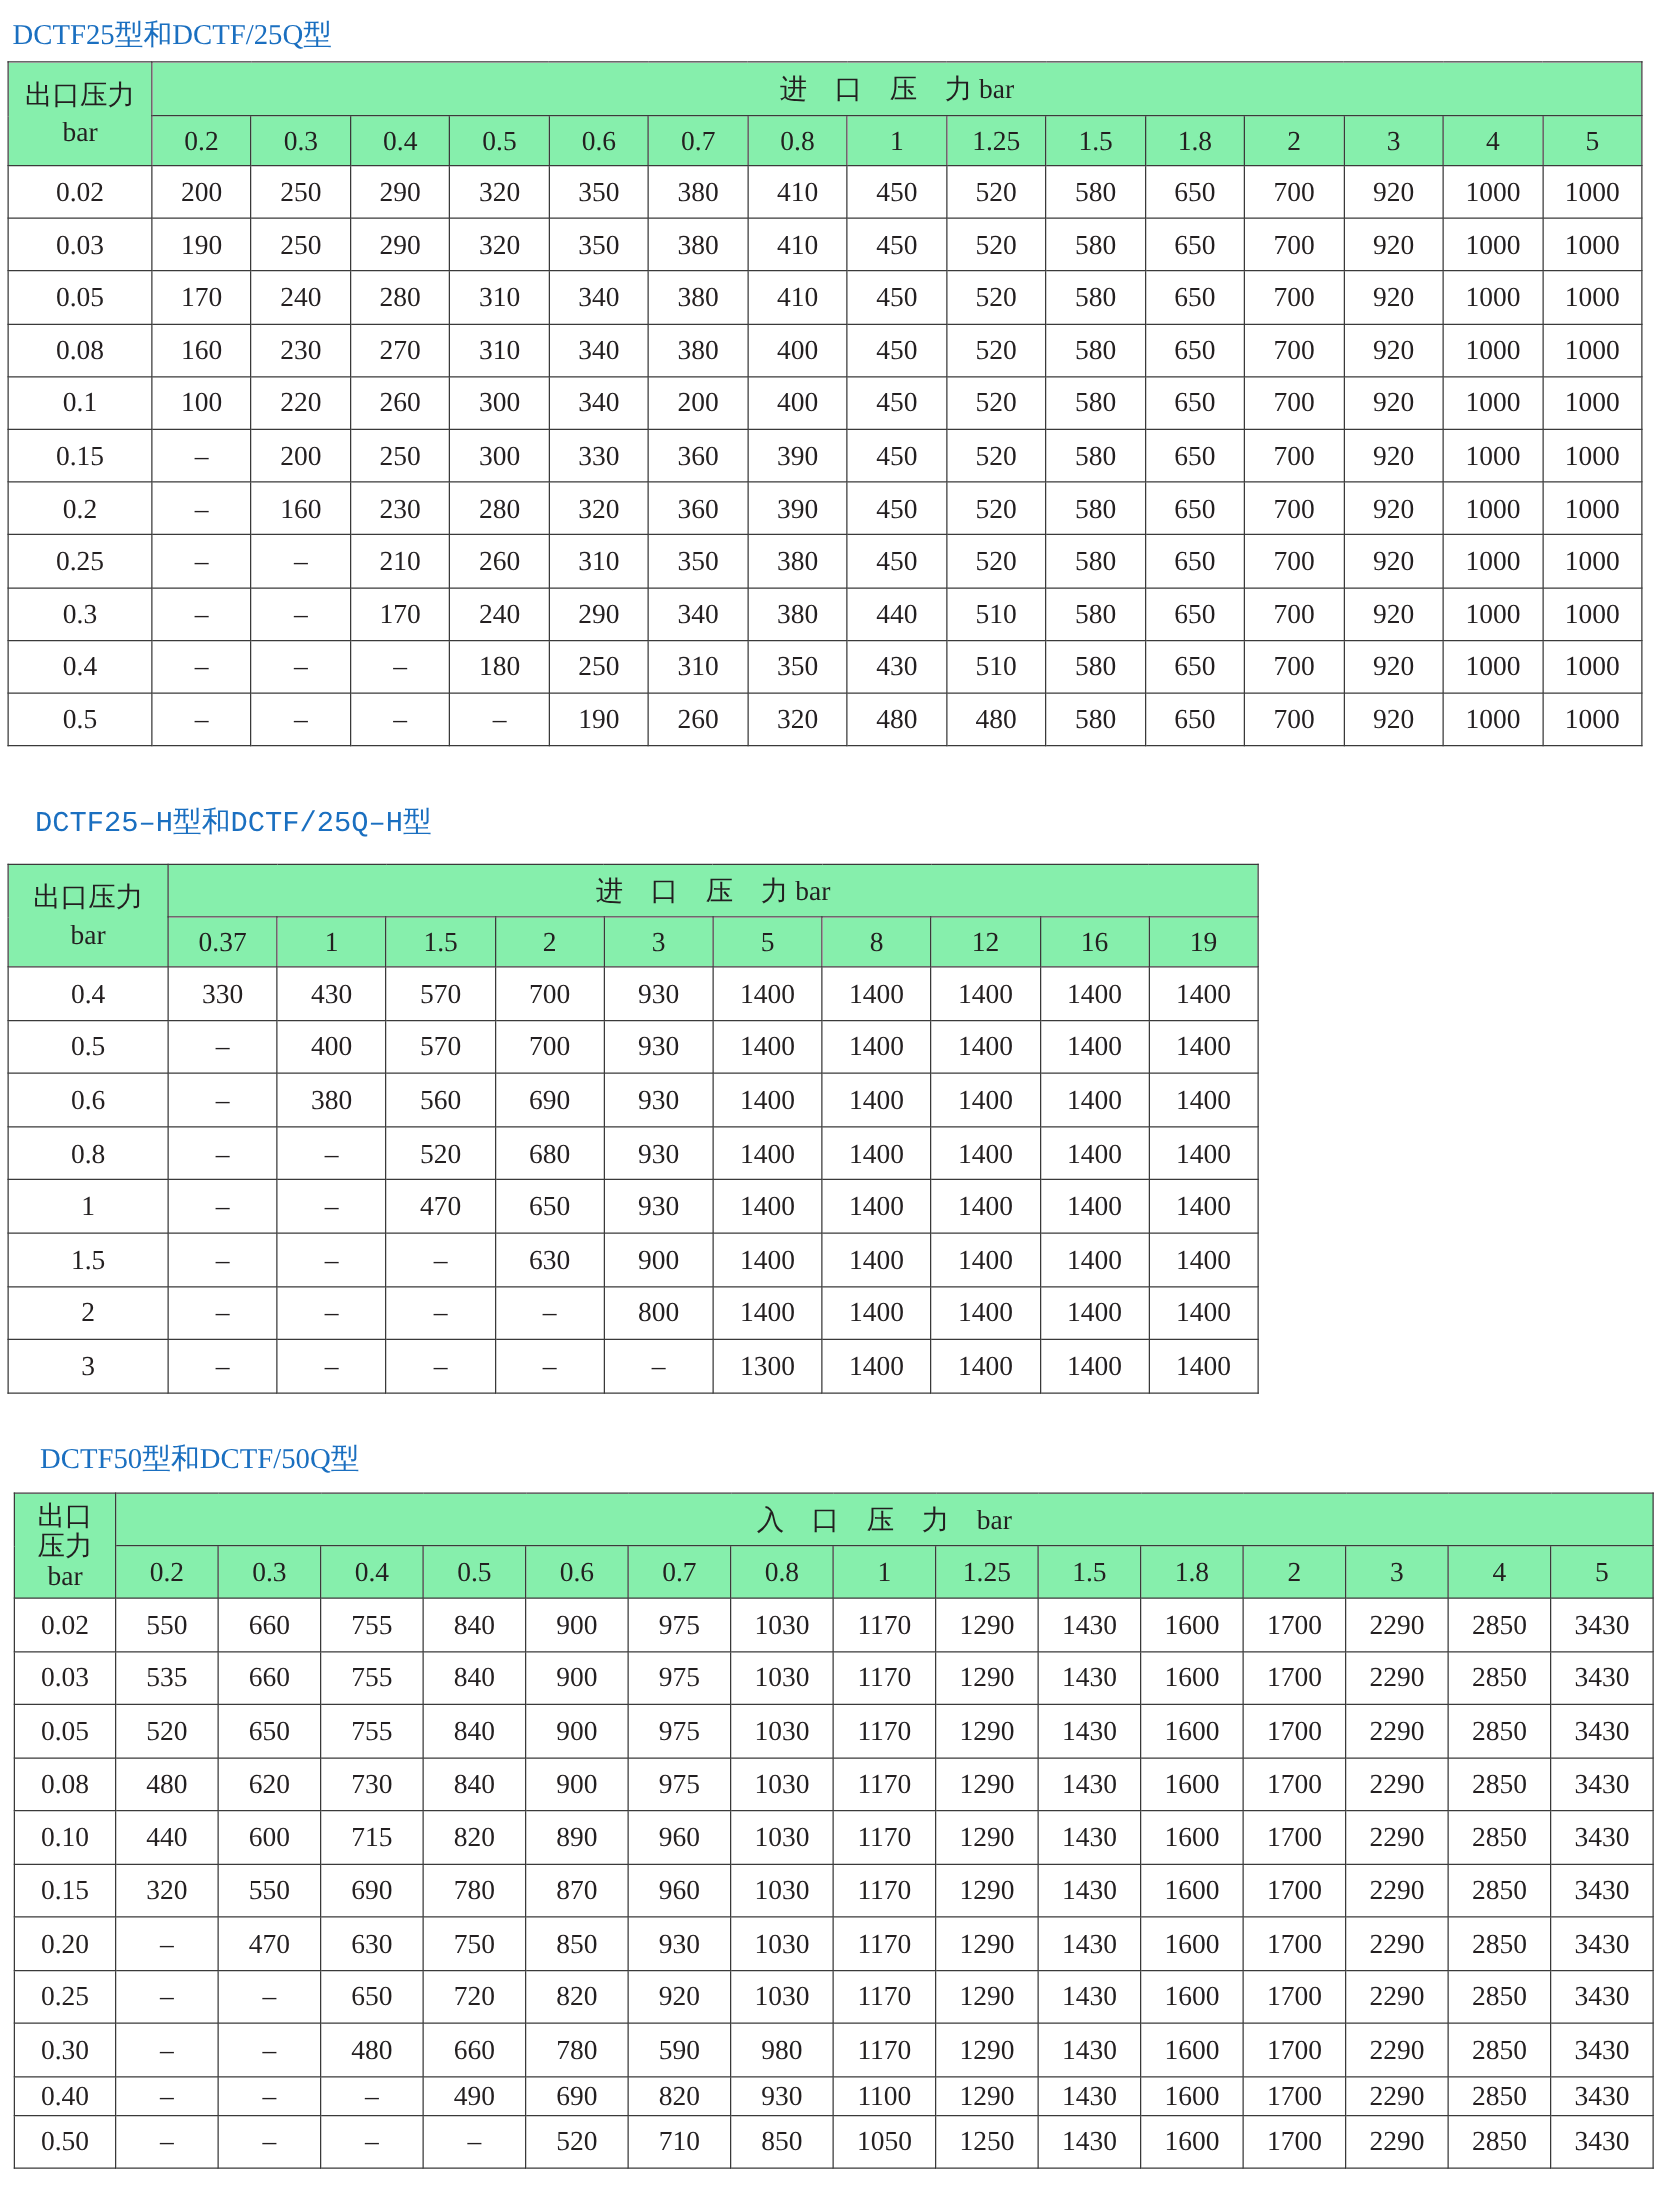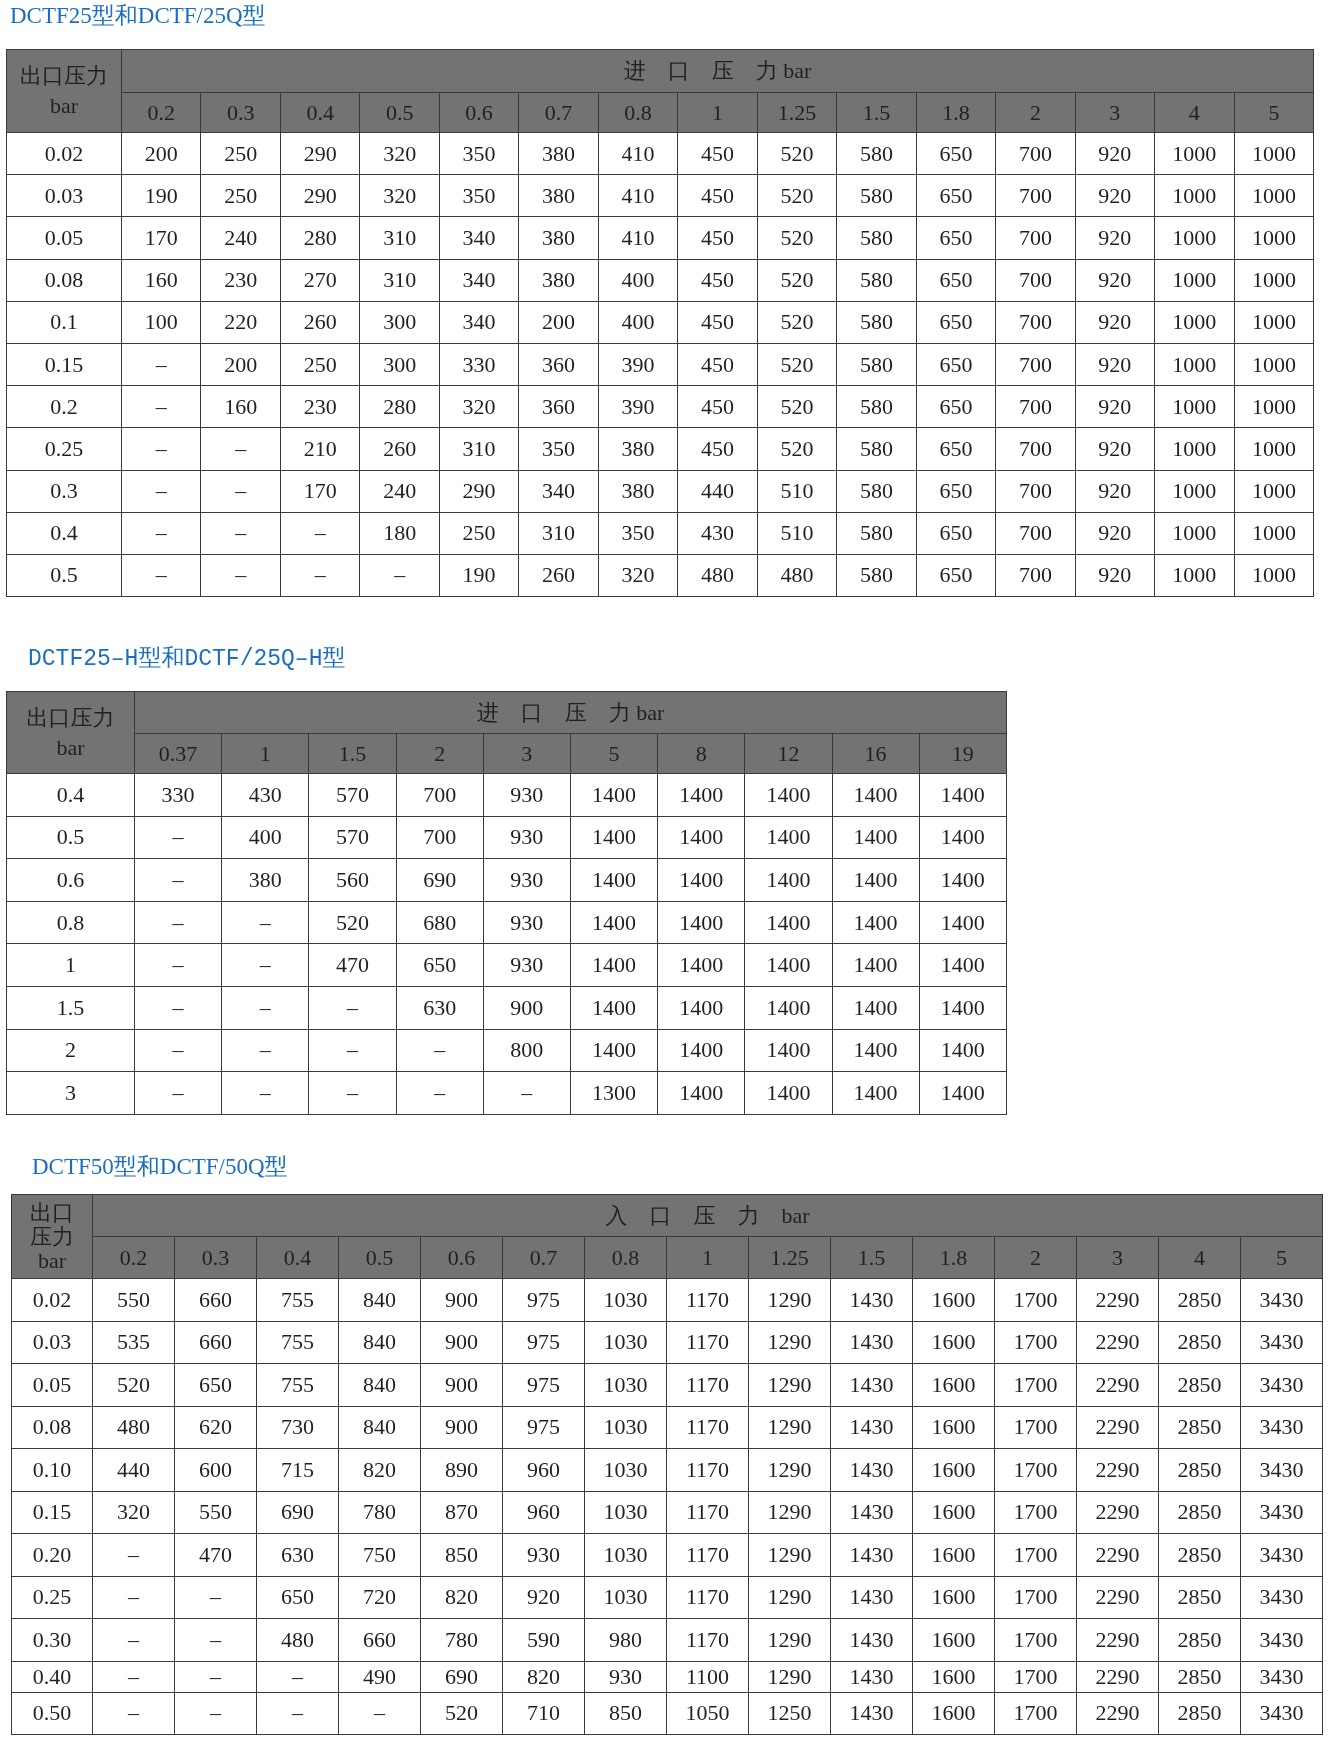--- a/index.html
+++ b/index.html
@@ -2,30 +2,30 @@
 <html><head>
 <meta charset="utf-8">
 <style>
   html, body { margin:0; padding:0; background:#ffffff; }
   body { width:1330px; height:1754px; position:relative; overflow:hidden;
          font-family:"DejaVu Serif","Liberation Serif",serif; color:#231f20; }
   .title { position:absolute; color:#1a6fc0; font-size:23px; font-family:"Liberation Serif","DejaVu Serif",serif; white-space:nowrap; }
   table.pt { position:absolute; border-collapse:collapse; table-layout:fixed; }
   table.pt td, table.pt th { border:1.5px solid #3a3a3a; text-align:center; vertical-align:middle;
          font-family:"Liberation Serif","DejaVu Serif",serif; font-weight:normal; font-size:22px; padding:0; overflow:hidden; white-space:nowrap; }
-  table.pt th { background:#737373; }
+  table.pt th { background:#86efac; }
   table.pt td { background:#ffffff; }
   .rowhead-label { line-height:30px; font-size:22px; }
   .t3 .rowhead-label { line-height:24px; }
   .span-label { letter-spacing:0; }
 </style>
 </head>
 <body>
 
-<div class="title" style="left:10px; top:0;">DCTF25型和DCTF/25Q型</div>
+<div class="title" style="left:10px; top:12px;">DCTF25型和DCTF/25Q型</div>
 <table class="pt t1" style="left:6px; top:49px; width:1307px;">
     <colgroup>
       <col style="width: 115px;">
       <col style="width: 79.47px;">
       <col style="width: 79.47px;">
       <col style="width: 79.47px;">
       <col style="width: 79.47px;">
       <col style="width: 79.47px;">
       <col style="width: 79.47px;">
       <col style="width: 79.47px;">

